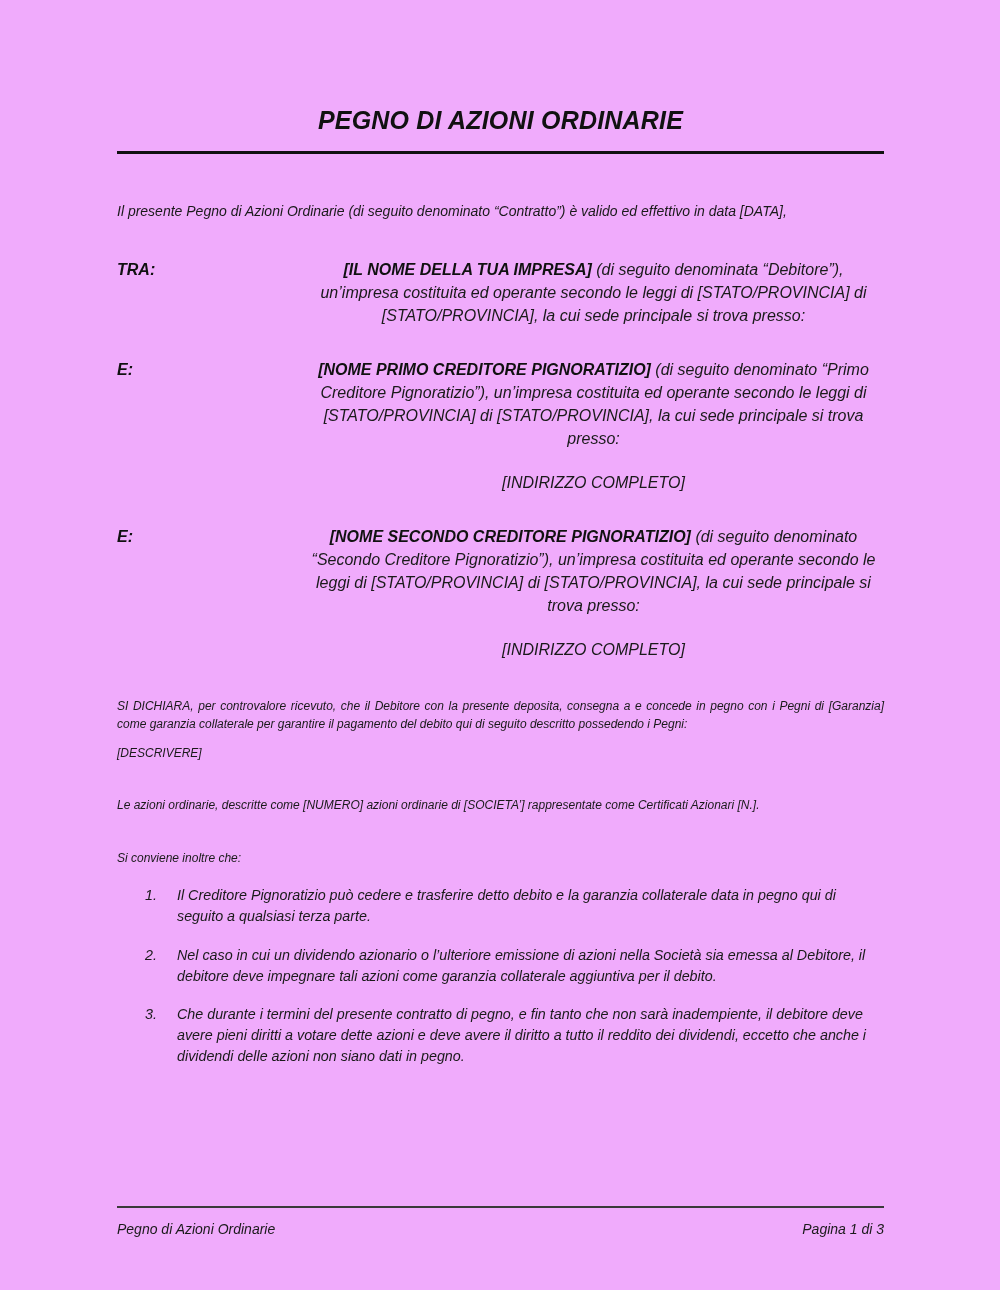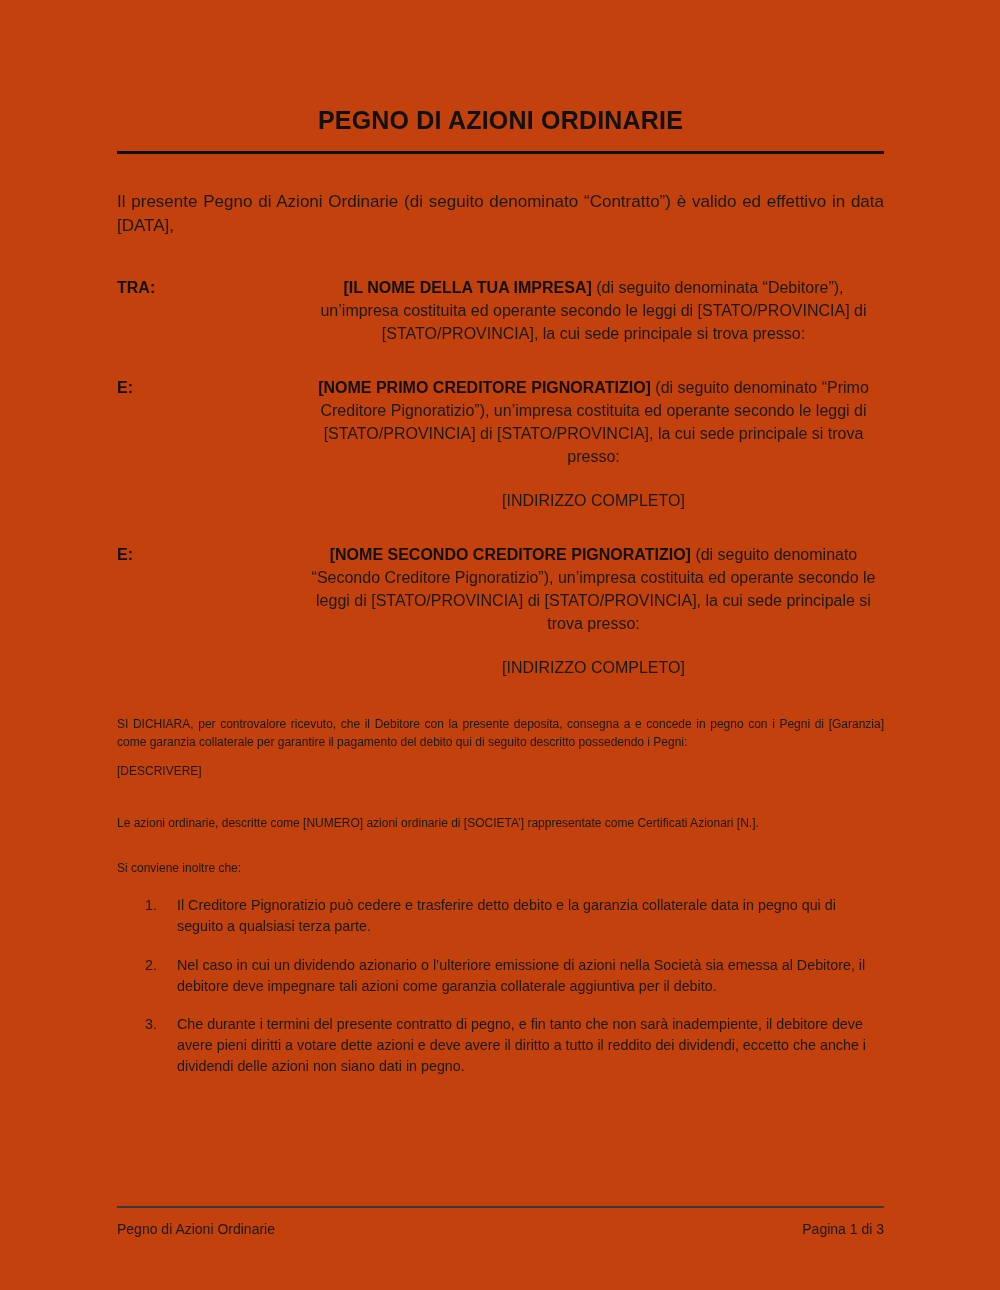--- a/index.html
+++ b/index.html
@@ -8,23 +8,24 @@
     background: #ffffff;
   }
   body {
     font-family: "Liberation Sans", sans-serif;
     color: #1a1a1a;
   }
   .page {
     position: relative;
     width: 1000px;
     height: 1290px;
-    background: #c2410c;
+    background: #f0abfc;
     overflow: hidden;
     box-sizing: border-box;
+    font-style: italic;
   }
   .content {
     position: absolute;
     left: 117px;
     top: 0;
     width: 767px;
   }
 
   
   .doc-title {
@@ -39,22 +40,22 @@
   }
   .title-rule {
     margin-top: 16px;
     height: 3px;
     background: #111111;
     width: 100%;
   }
 
   
   .intro {
-    margin-top: 36px;
-    font-size: 17px;
+    margin-top: 47px;
+    font-size: 14px;
     line-height: 1.45;
     text-align: justify;
     text-justify: inter-word;
   }
 
   
   .party {
     display: flex;
     margin-top: 30px;
     font-size: 16px;
@@ -78,21 +79,21 @@
   
   .para {
     font-size: 12px;
     line-height: 1.45;
     text-align: justify;
     text-justify: inter-word;
   }
   .para-declare { margin-top: 37px; }
   .para-describe { text-align: left; }
   .para-shares { margin-top: 34px; text-align: left; }
-  .para-agree { margin-top: 28px; text-align: left; }
+  .para-agree { margin-top: 36px; text-align: left; }
 
   
   .num-list {
     margin: 18px 0 0 0;
     padding: 0;
     list-style: none;
   }
   .num-item {
     display: flex;
     font-size: 14.3px;

